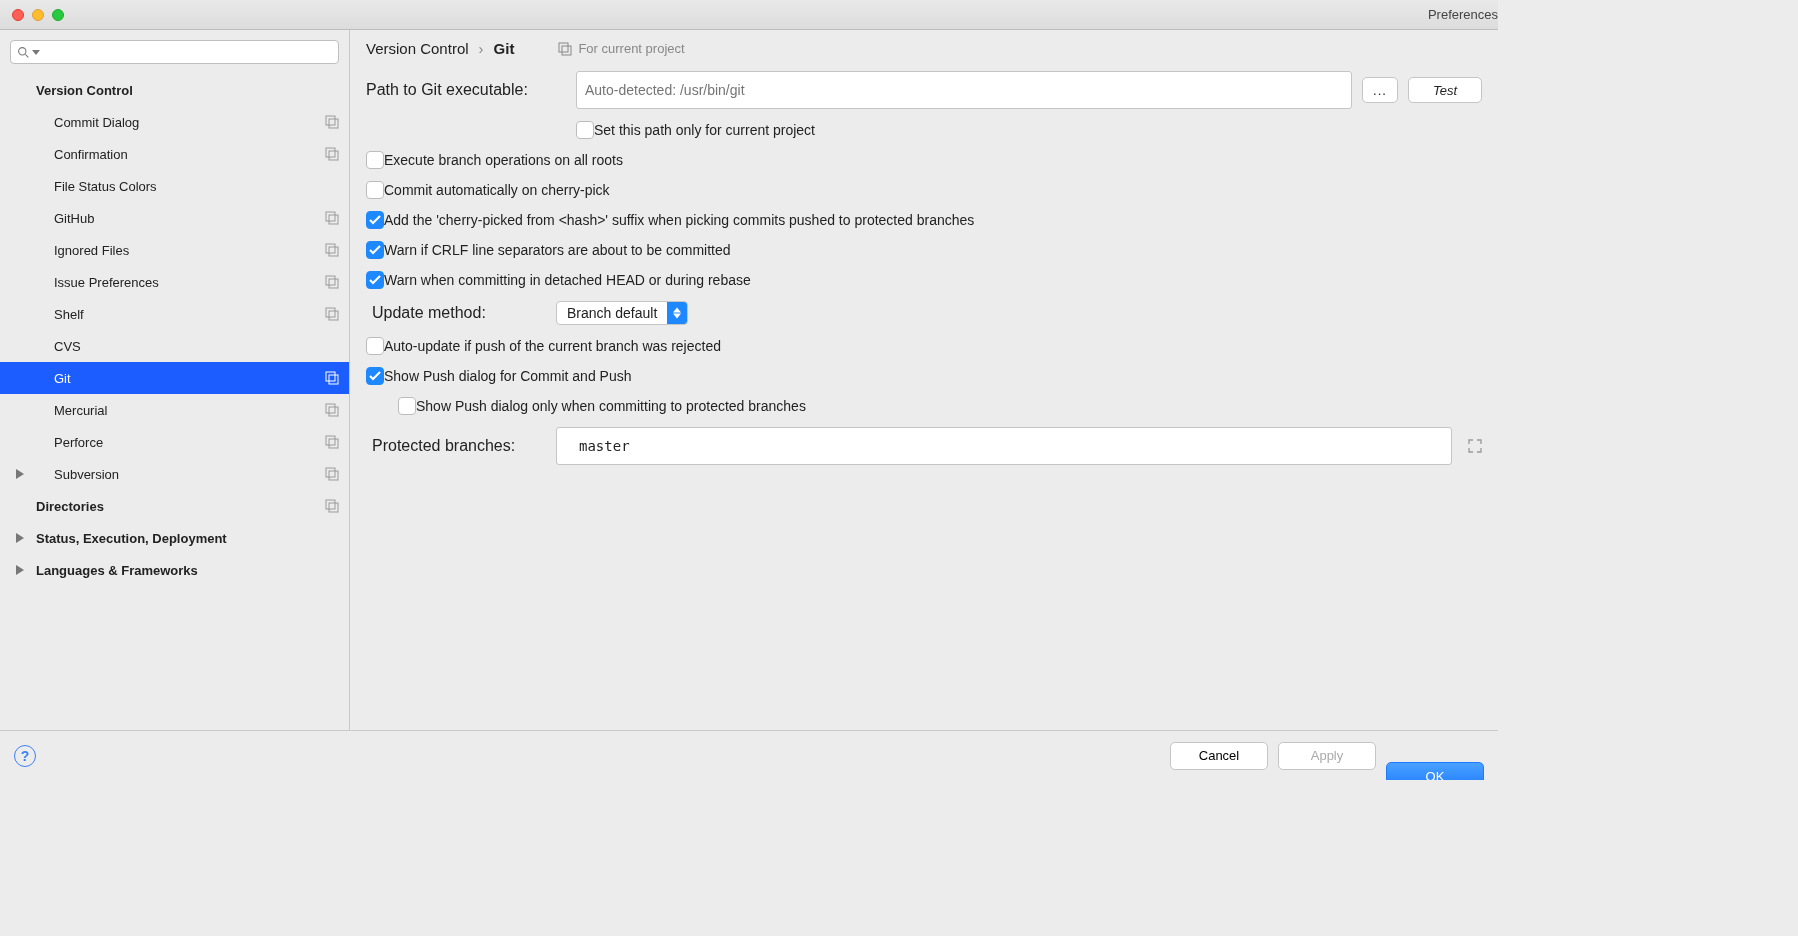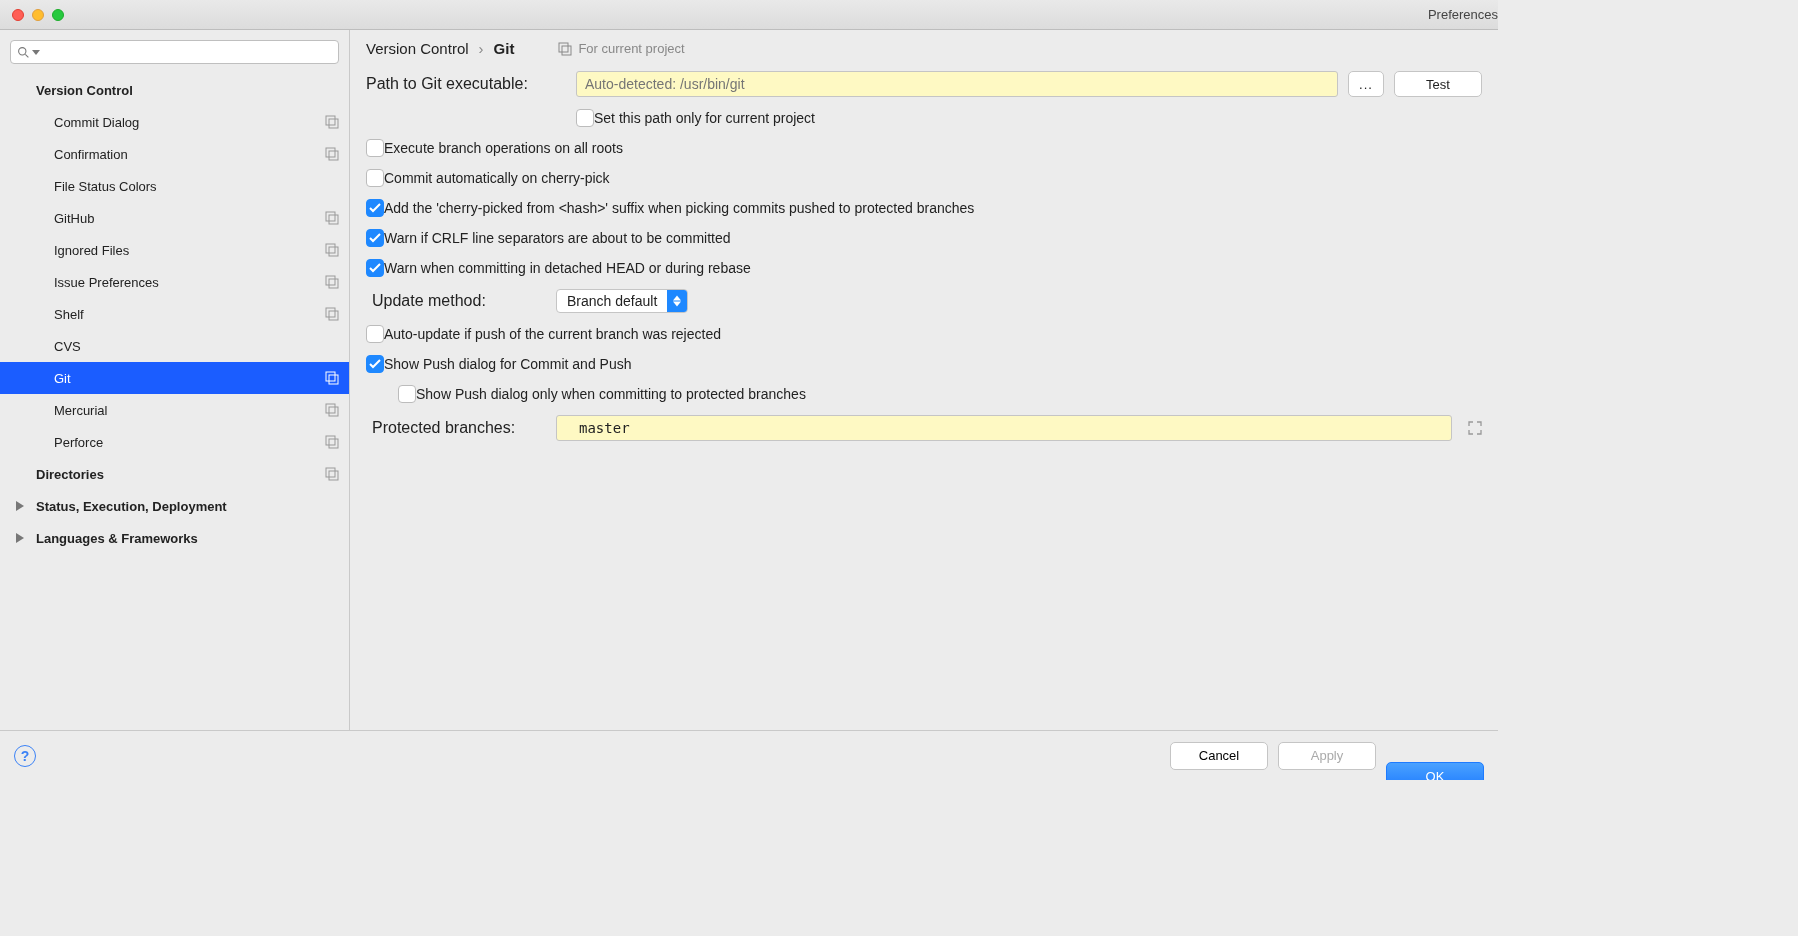--- a/index.html
+++ b/index.html
@@ -68,31 +68,31 @@
 .breadcrumb{ display:flex; align-items:center; gap:10px; font-size:15px; }
 .breadcrumb .crumb{ color:#222; }
 .breadcrumb .crumb.bold{ font-weight:700; }
 .breadcrumb .sep{ color:#888; }
 .scope{ display:flex; align-items:flex-end; gap:6px; color:#888; margin-left:30px; }
 .scope svg{ width:14px; height:14px; }
 .form{ flex:1; display:flex; flex-direction:column; gap:12px; overflow:hidden; }
 .row{ display:flex; align-items:center; gap:10px; }
 .row .lbl{ width:200px; font-size:16px; color:#222; }
 .textinput{
-  height:26px; border:1px solid #c5c5c5; border-radius:3px; background:#fef9c3;
+  height:38px; border:1px solid #c5c5c5; border-radius:3px; background:#ffffff;
   padding:0 8px; font-size:14px; color:#888;
   flex:1; outline:none;
 }
 .textinput.mono{ font-family: Menlo, monospace; color:#222; }
 .btn{
   height:26px; border:1px solid #c5c5c5; border-radius:5px; background:#fff;
   padding:0 14px; font-size:13px; color:#222; display:inline-flex; align-items:center;
   cursor:default;
 }
-.btn.test{ width:88px; justify-content:center; }
+.btn.test{ width:74px; justify-content:center;font-style:italic; }
 .btn.browse{ width:36px; justify-content:center; letter-spacing:1px; }
 .mac-select{
   display:inline-flex; align-items:stretch; height:24px;
   border:1px solid #c5c5c5; border-radius:4px; overflow:hidden; background:#fff;
 }
 .mac-select .val{ padding:0 10px; display:flex; align-items:center; font-size:14px; }
 .mac-select .arrows{
   width:20px; background:#1e88ff; display:flex; flex-direction:column;
   align-items:center; justify-content:center; color:#fff;
 }
@@ -224,20 +224,32 @@
           <span class="arrow"></span>
           <span class="label">Mercurial</span>
           <svg class="project-icon" viewBox="0 0 14 14">
             <rect x="1" y="1" width="9" height="9" fill="none" stroke="currentColor"></rect>
             <rect x="4" y="4" width="9" height="9" fill="none" stroke="currentColor"></rect>
           </svg>
         </div>
         <div class="tree-item indent2">
           <span class="arrow"></span>
           <span class="label">Perforce</span>
+          <svg class="project-icon" viewBox="0 0 14 14">
+            <rect x="1" y="1" width="9" height="9" fill="none" stroke="currentColor"></rect>
+            <rect x="4" y="4" width="9" height="9" fill="none" stroke="currentColor"></rect>
+          </svg>
+        </div>
+        <div class="tree-item indent2">
+          <span class="arrow">
+            <svg viewBox="0 0 8 10" style="width:8px;height:10px">
+              <path d="M0 0 L8 5 L0 10 Z" fill="currentColor"></path>
+            </svg>
+          </span>
+          <span class="label">Subversion</span>
           <svg class="project-icon" viewBox="0 0 14 14">
             <rect x="1" y="1" width="9" height="9" fill="none" stroke="currentColor"></rect>
             <rect x="4" y="4" width="9" height="9" fill="none" stroke="currentColor"></rect>
           </svg>
         </div>
         <div class="tree-item indent1 bold">
           <span class="arrow"></span>
           <span class="label">Directories</span>
           <svg class="project-icon" viewBox="0 0 14 14">
             <rect x="1" y="1" width="9" height="9" fill="none" stroke="currentColor"></rect>

